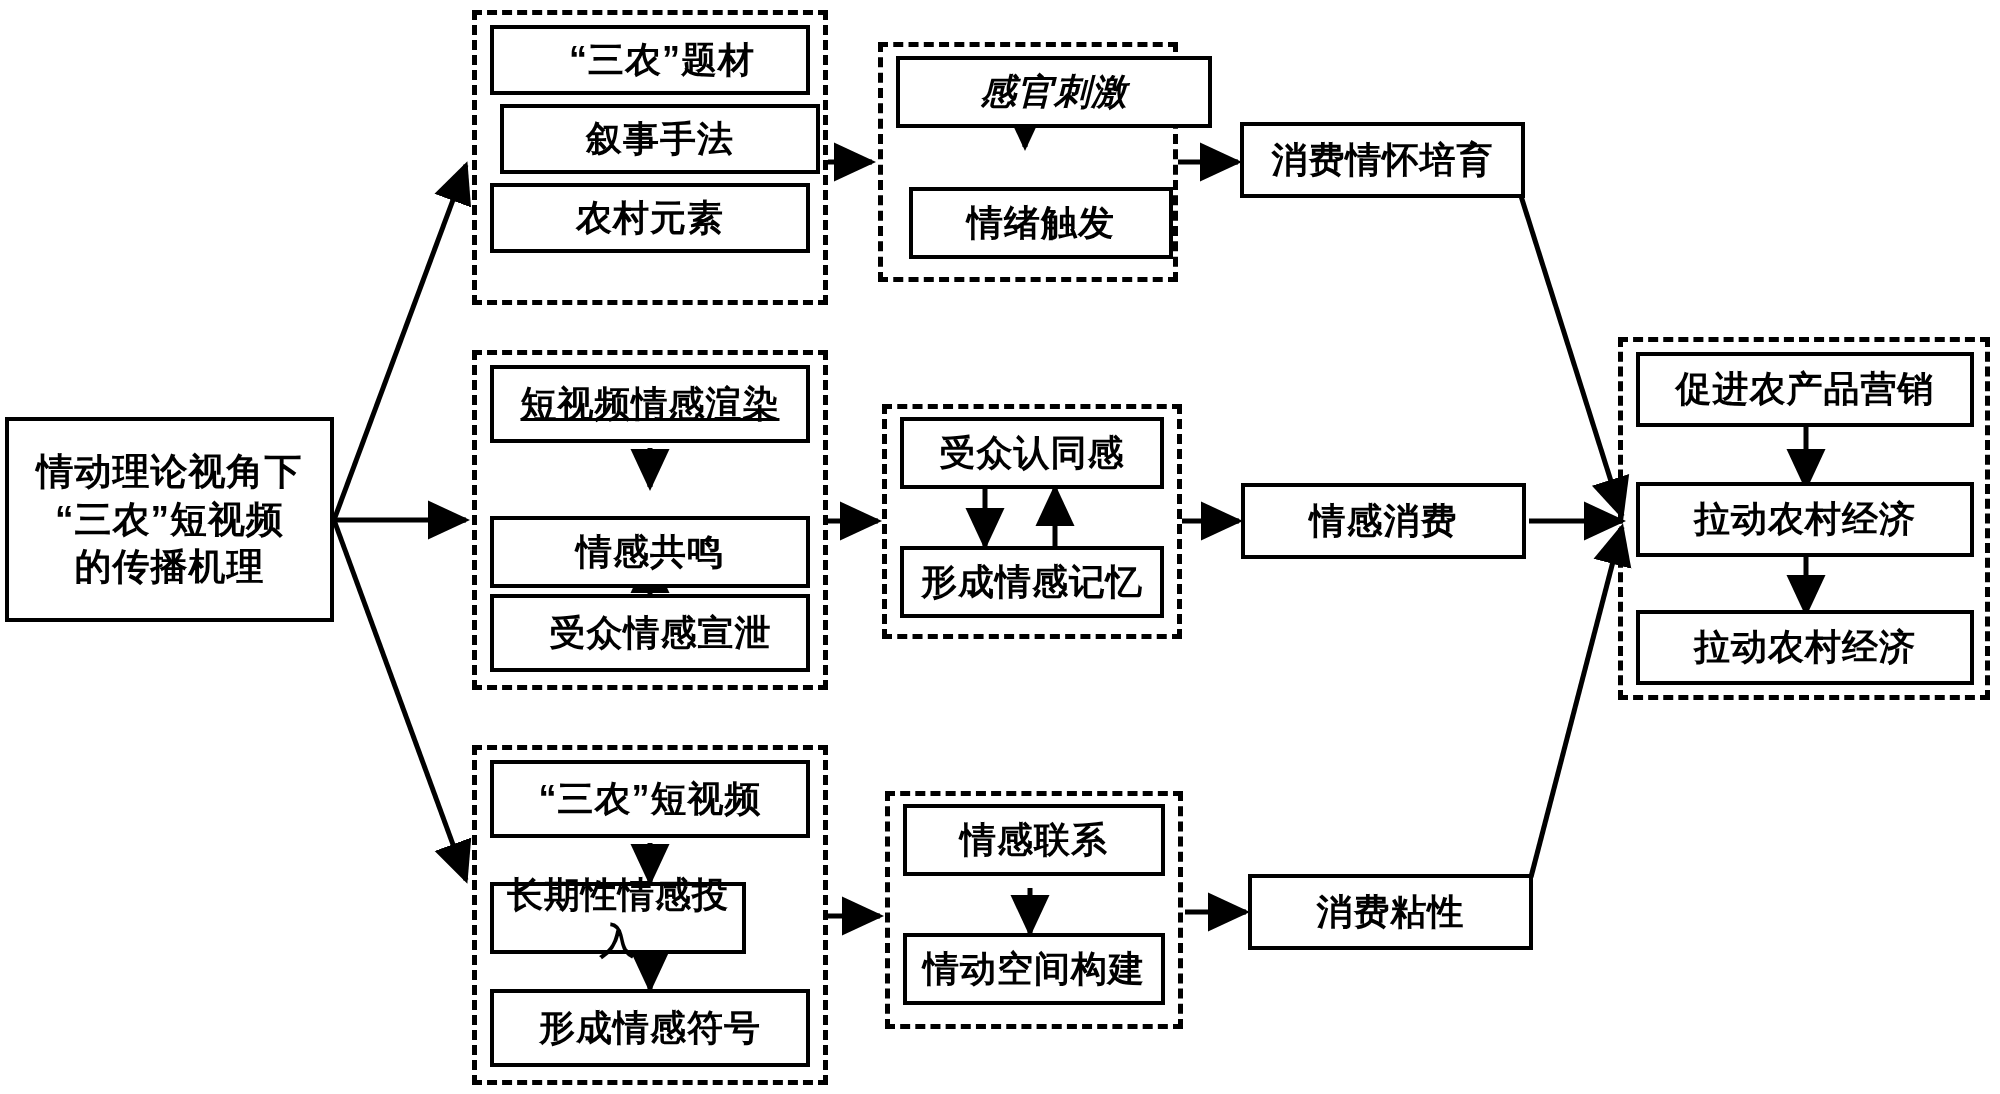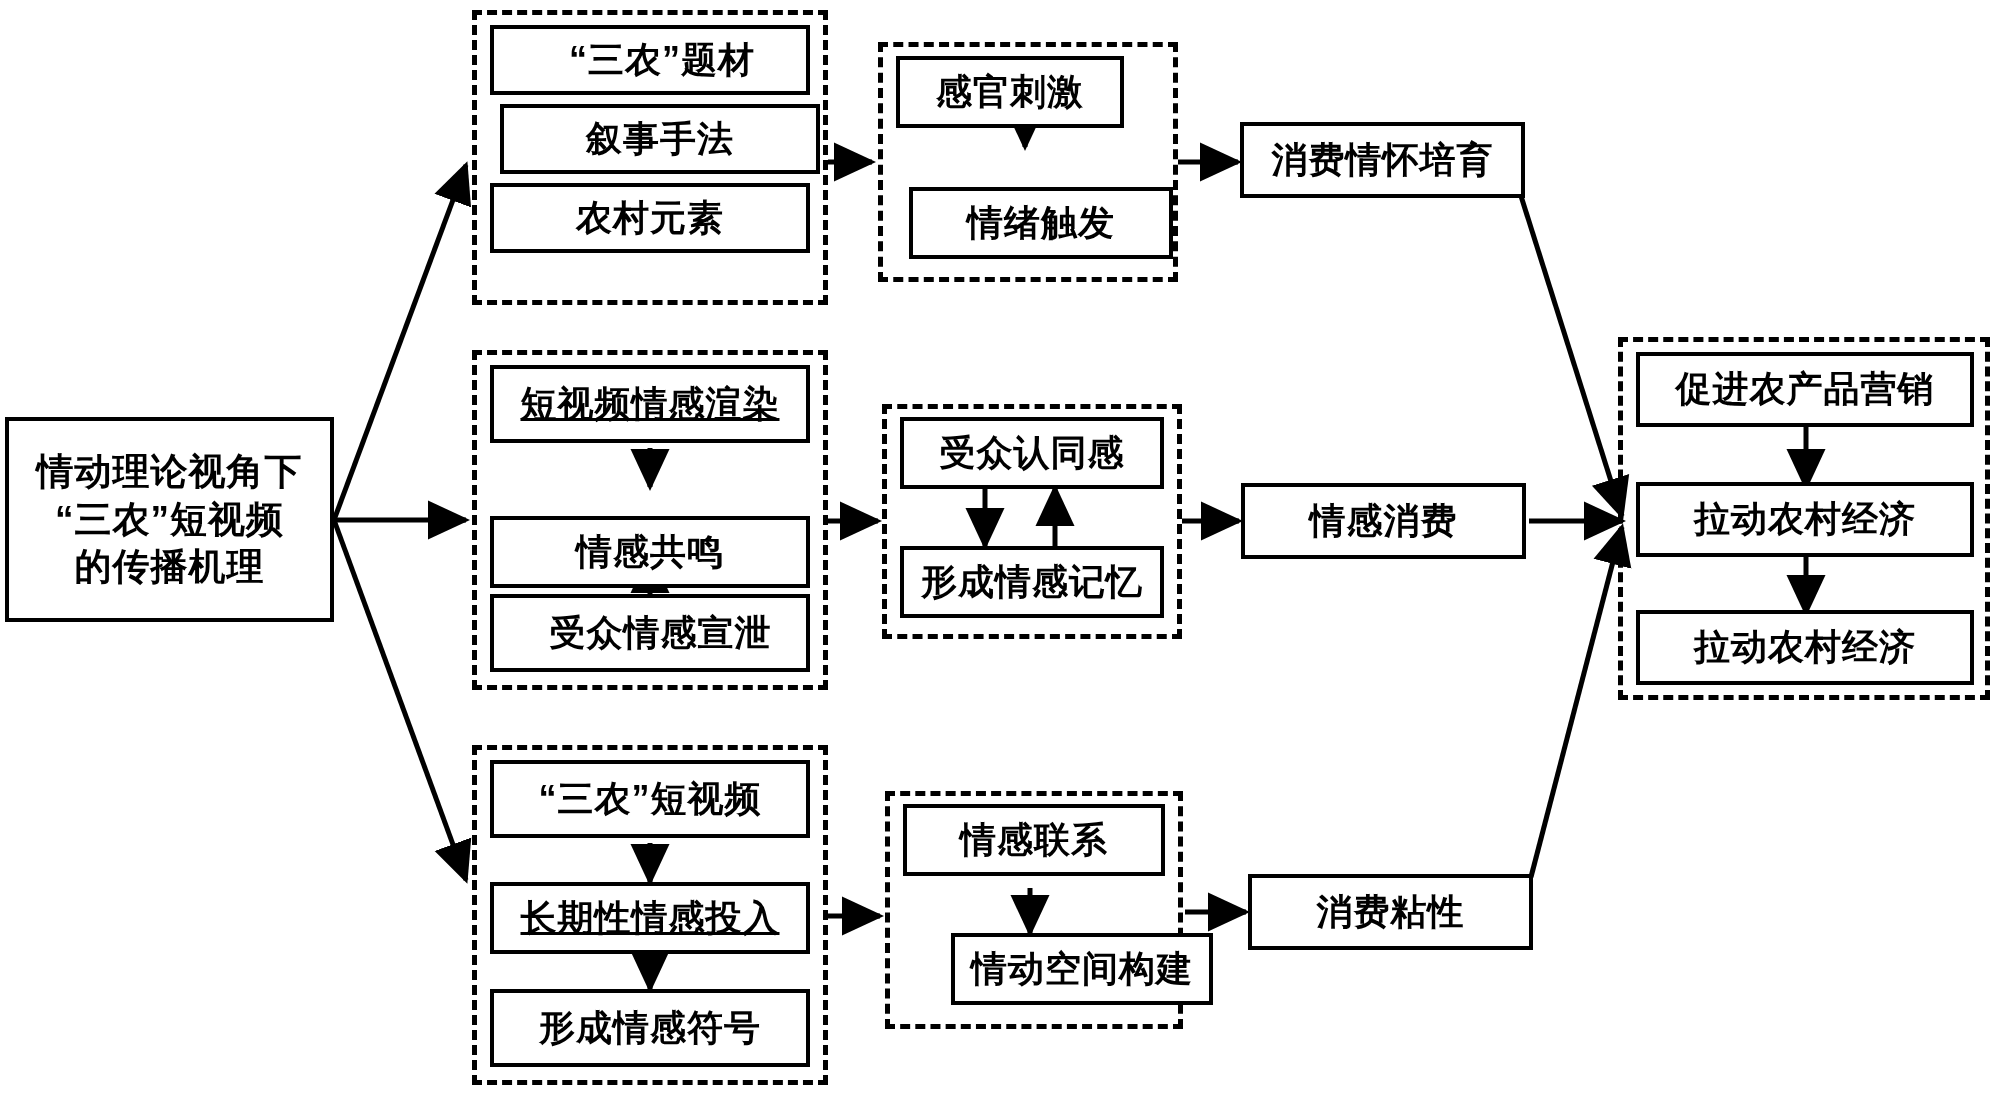--- a/index.html
+++ b/index.html
@@ -143,48 +143,48 @@
 的传播机理</div>
 
   <div class="group" style="left:472px; top:10px; width:356px; height:295px;"></div>
 
   <div class="node med" style="left:490px; top:25px; width:320px; height:70px;padding-left:24px;">“三农”题材</div>
   <div class="node med" style="left:500px; top:104px; width:320px; height:70px;">叙事手法</div>
   <div class="node med" style="left:490px; top:183px; width:320px; height:70px;">农村元素</div>
 
   <div class="group" style="left:878px; top:42px; width:300px; height:240px;"></div>
 
-  <div class="node med" style="left:896px; top:56px; width:228px; height:72px;">感官刺激</div>
+  <div class="node med" style="left:896px; top:56px; width:316px; height:72px;font-style:italic;">感官刺激</div>
   <div class="node med" style="left:896px; top:187px; width:264px; height:72px;margin-left:13px;">情绪触发</div>
 
   <div class="node med" style="left:1240px; top:122px; width:285px; height:76px;text-align:right;">消费情怀培育</div>
 
   <div class="group" style="left:472px; top:350px; width:356px; height:340px;"></div>
 
   <div class="node med" style="left:490px; top:365px; width:320px; height:78px;text-decoration:underline;">短视频情感渲染</div>
   <div class="node med" style="left:490px; top:487px; width:320px; height:72px;margin-top:29px;">情感共鸣</div>
   <div class="node med" style="left:490px; top:594px; width:320px; height:78px;padding-left:21px;">受众情感宣泄</div>
 
   <div class="group" style="left:882px; top:404px; width:300px; height:235px;"></div>
 
   <div class="node med" style="left:900px; top:417px; width:264px; height:72px;">受众认同感</div>
   <div class="node med" style="left:900px; top:546px; width:264px; height:72px;">形成情感记忆</div>
 
   <div class="node med" style="left:1241px; top:483px; width:285px; height:76px;">情感消费</div>
 
   <div class="group" style="left:472px; top:745px; width:356px; height:340px;"></div>
 
   <div class="node med" style="left:490px; top:760px; width:320px; height:78px;">“三农”短视频</div>
-  <div class="node med" style="left:490px; top:882px; width:320px; height:72px;text-decoration:underline;">长期性情感投入</div>
+  <div class="node med" style="left:490px; top:882px; width:256px; height:72px;">长期性情感投入</div>
   <div class="node med" style="left:490px; top:989px; width:320px; height:78px;">形成情感符号</div>
 
   <div class="group" style="left:885px; top:791px; width:298px; height:238px;"></div>
 
   <div class="node med" style="left:903px; top:804px; width:262px; height:72px;">情感联系</div>
-  <div class="node med" style="left:903px; top:933px; width:262px; height:72px;margin-left:48px;">情动空间构建</div>
+  <div class="node med" style="left:903px; top:933px; width:262px; height:72px;">情动空间构建</div>
 
   <div class="node med" style="left:1248px; top:874px; width:285px; height:76px;">消费粘性</div>
 
   <div class="group" style="left:1618px; top:337px; width:372px; height:363px;"></div>
 
   <div class="node med" style="left:1636px; top:352px; width:338px; height:75px;">促进农产品营销</div>
   <div class="node med" style="left:1636px; top:482px; width:338px; height:75px;">拉动农村经济</div>
   <div class="node med" style="left:1636px; top:610px; width:338px; height:75px;">拉动农村经济</div>
 
 </div>

